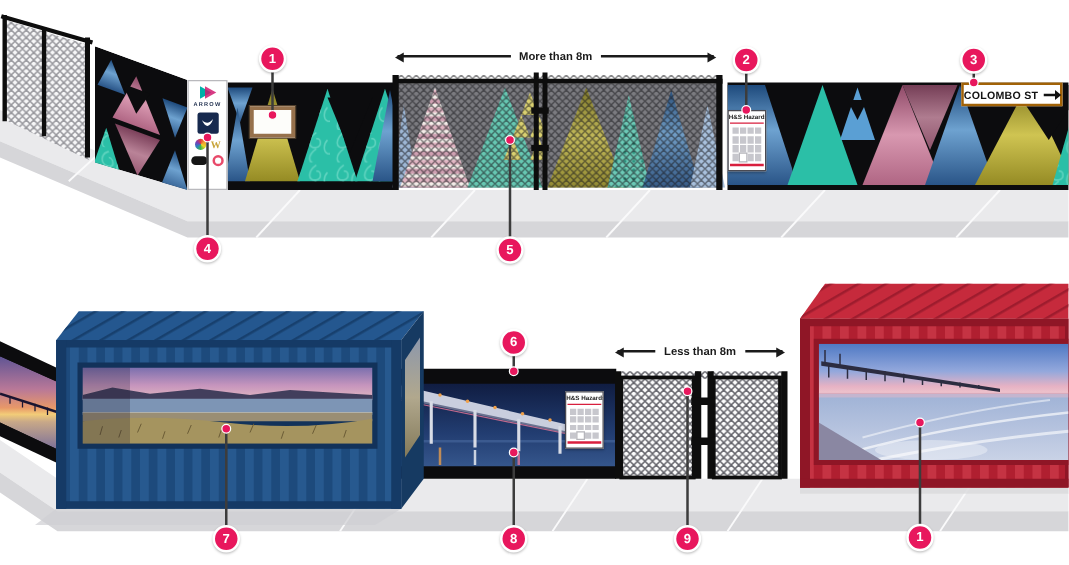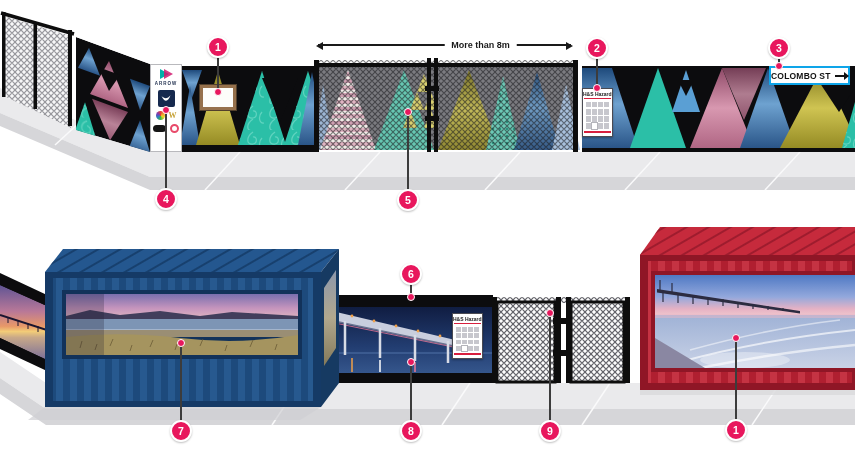--- a/index.html
+++ b/index.html
@@ -5,29 +5,29 @@
   html,body{margin:0;padding:0;background:#fff;font-family:"Liberation Sans",sans-serif;}
   #canvas{position:relative;width:855px;height:452px;background:#fff;overflow:hidden;}
   #scene{position:absolute;left:0;top:0;}
 
   
   .dim{position:absolute;height:14px;}
   .dim-line{position:absolute;left:2px;right:2px;top:6.4px;height:1.4px;background:#1a1a1a;}
   .arrowhead{position:absolute;top:3.5px;width:0;height:0;border-top:4px solid transparent;border-bottom:4px solid transparent;}
   .arrowhead.left{left:0;border-right:7px solid #1a1a1a;}
   .arrowhead.right{right:0;border-left:7px solid #1a1a1a;}
-  .dim-label{position:absolute;left:50%;top:0;transform:translateX(-50%);background:#fff;padding:0 7px;font-size:9px;line-height:14px;color:#1a1a1a;font-weight:600;white-space:nowrap;margin-left:36px;}
+  .dim-label{position:absolute;left:50%;top:0;transform:translateX(-50%);background:#fff;padding:0 7px;font-size:9px;line-height:14px;color:#1a1a1a;font-weight:600;white-space:nowrap;}
 
   
   .callout-bubble{position:absolute;width:22px;height:22px;border-radius:50%;background:#e8175d;border:2px solid #fff;box-sizing:border-box;color:#fff;font-size:10.5px;font-weight:700;display:flex;align-items:center;justify-content:center;box-shadow:0 1px 2px rgba(0,0,0,.25);z-index:30;}
   .callout-line{position:absolute;width:1.6px;background:#3c3c3c;z-index:29;}
   .callout-dot{position:absolute;width:8px;height:8px;border-radius:50%;background:#e8175d;border:1.5px solid #fff;box-sizing:border-box;z-index:30;}
 
   
-  .street-sign{position:absolute;left:769px;top:66px;width:81px;height:19px;background:#fff;border:2px solid #0ea5e9;box-sizing:border-box;display:flex;align-items:center;justify-content:center;gap:4px;z-index:20;}
+  .street-sign{position:absolute;left:769px;top:66px;width:81px;height:19px;background:#fff;border:2px solid #a16207;box-sizing:border-box;display:flex;align-items:center;justify-content:center;gap:4px;z-index:20;}
   .street-sign .label{font-size:8.5px;font-weight:800;color:#121212;letter-spacing:.2px;white-space:nowrap;}
   .cs-arrow{position:relative;width:11px;height:2px;background:#121212;display:inline-block;margin-right:4px;}
   .cs-arrow:after{content:"";position:absolute;right:-5px;top:-3px;border-left:5px solid #121212;border-top:4px solid transparent;border-bottom:4px solid transparent;}
 
   
   .hs-sign{position:absolute;background:#fff;border:1px solid #4a4a52;box-sizing:border-box;display:flex;flex-direction:column;z-index:20;box-shadow:0 1px 2px rgba(0,0,0,.3);}
   .hs-title{font-size:5px;font-weight:700;color:#222;text-align:center;padding:1.5px 0 1px 0;white-space:nowrap;overflow:hidden;}
   .hs-rule{height:1.6px;background:#d81f3e;margin:0 1px;}
   .hs-grid{flex:1;display:grid;grid-template-columns:repeat(4,1fr);gap:1.5px;padding:2.5px 3px;}
   .hs-cell{background:#c7c7cd;}
@@ -475,20 +475,26 @@
   <span class="cs-arrow"></span>
 </div>
 
 <div class="dim" style="left:316px;top:38px;width:257px;">
   <span class="dim-line"></span>
   <span class="arrowhead left"></span>
   <span class="arrowhead right"></span>
   <span class="dim-label">More than 8m</span>
 </div>
 
+<div class="dim" style="left:492px;top:274px;width:136px;">
+  <span class="dim-line"></span>
+  <span class="arrowhead left"></span>
+  <span class="arrowhead right"></span>
+  <span class="dim-label">Less than 8m</span>
+</div>
 
 <div>
   <span class="callout-line" style="left:217.2px;top:56px;height:33px;"></span>
   <span class="callout-dot" style="left:214px;top:88px;"></span>
   <span class="callout-bubble" style="left:207px;top:36px;">1</span>
 </div>
 <div>
   <span class="callout-line" style="left:596.2px;top:57px;height:28px;"></span>
   <span class="callout-dot" style="left:593px;top:84px;"></span>
   <span class="callout-bubble" style="left:586px;top:37px;">2</span>

